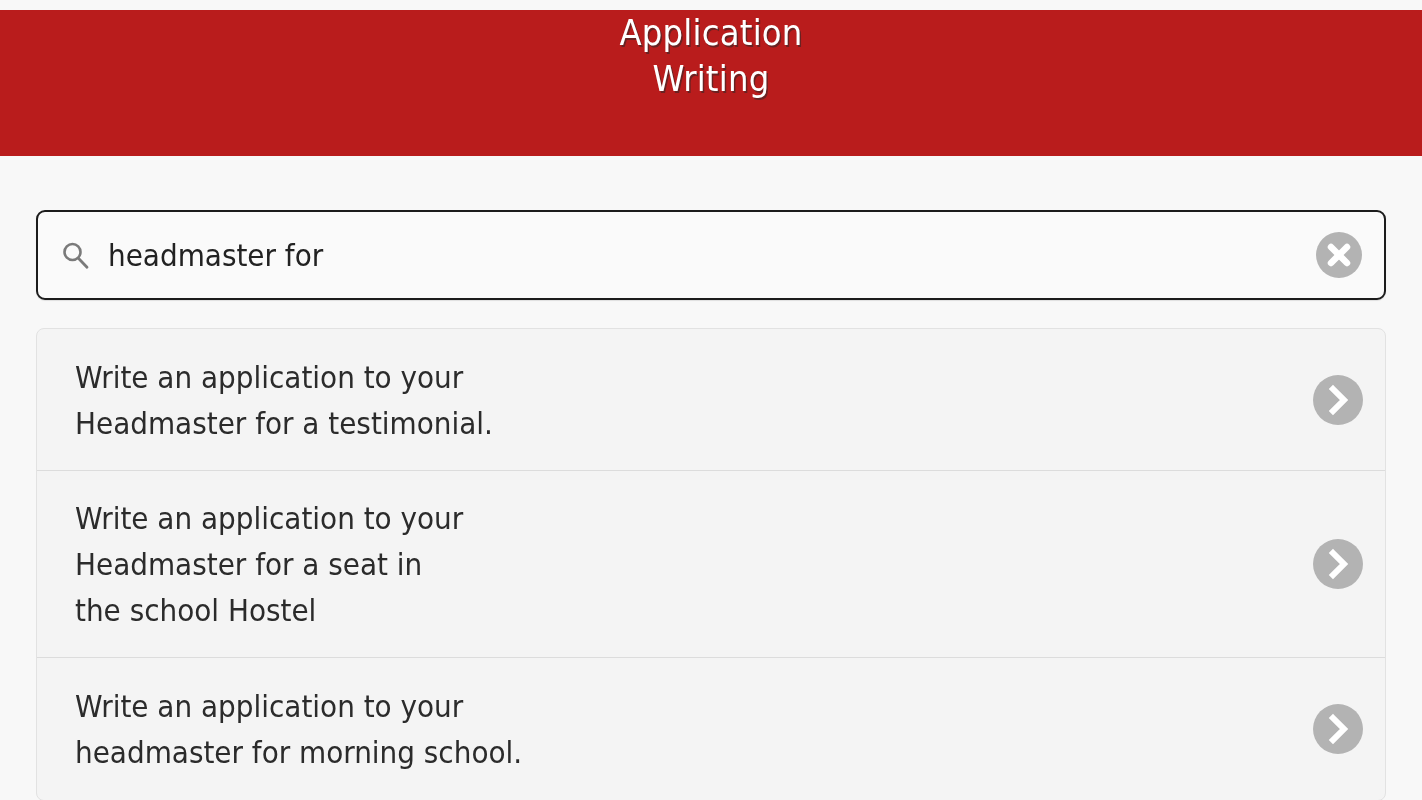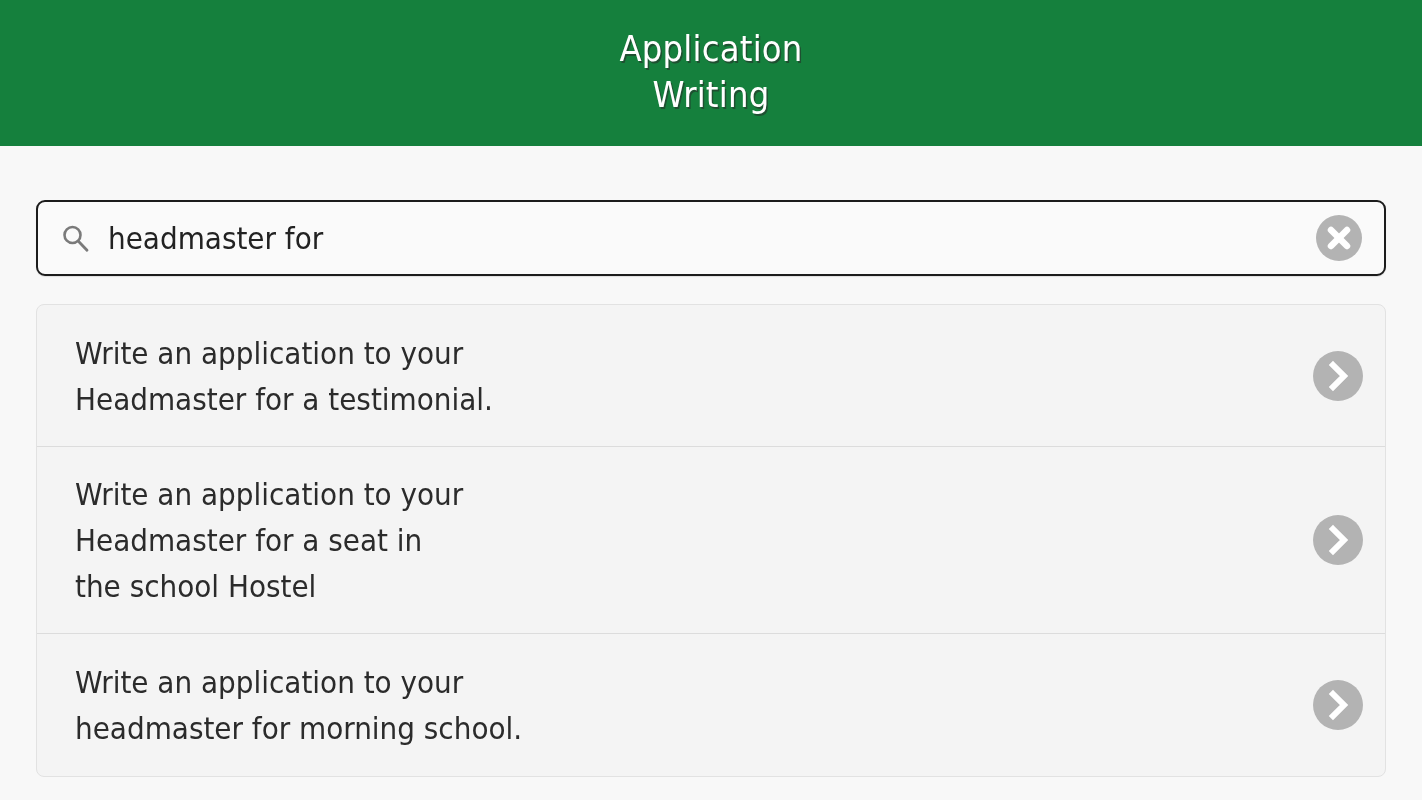--- a/index.html
+++ b/index.html
@@ -10,26 +10,26 @@
     width: 1422px;
     height: 800px;
     background: #f8f8f8;
     font-family: "DejaVu Sans Condensed", "Liberation Sans Narrow", "Liberation Sans", sans-serif;
     overflow: hidden;
   }
 
   
   .app-header {
     height: 146px;
-    background: #15803d;
-    display: flex;
-    align-items: center;
+    background: #b91c1c;
+    display: flex;
     justify-content: center;
     box-sizing: border-box;
     position: relative;
+    margin-top: 10px;
   }
   .app-header-title {
     color: #ffffff;
     font-size: 36px;
     line-height: 46px;
     text-align: center;
     font-weight: 400;
     letter-spacing: 0.2px;
     text-shadow: 1.5px 1.5px 0.5px rgba(40, 40, 40, 0.55);
     white-space: pre-line;
@@ -38,21 +38,21 @@
 
   
   .content {
     padding: 0 36px;
     box-sizing: border-box;
   }
 
   
   .search-wrap {
     margin-top: 54px;
-    height: 76px;
+    height: 90px;
     border: 2px solid #1c1c1c;
     border-radius: 9px;
     background: #fafafa;
     display: flex;
     align-items: center;
     box-sizing: border-box;
     padding: 0 16px 0 22px;
     box-shadow: 0 1px 1px rgba(0,0,0,0.10);
   }
   .search-icon {

